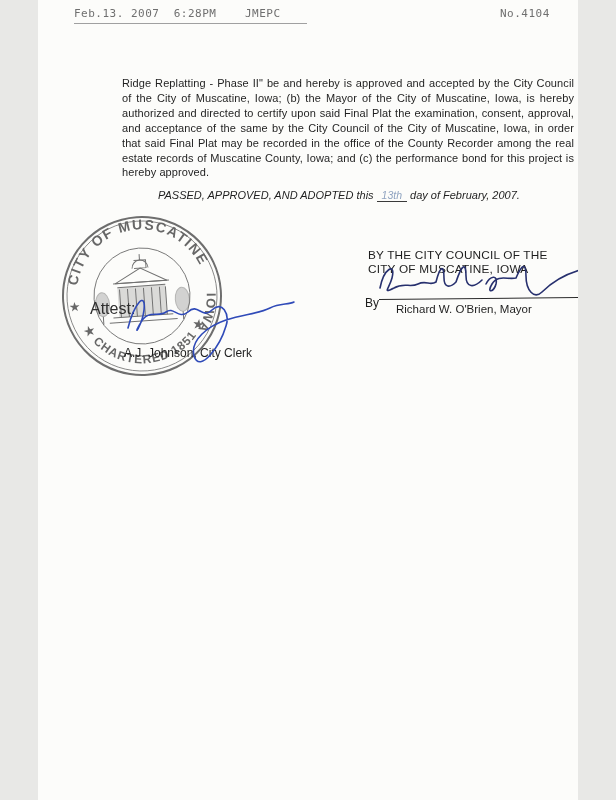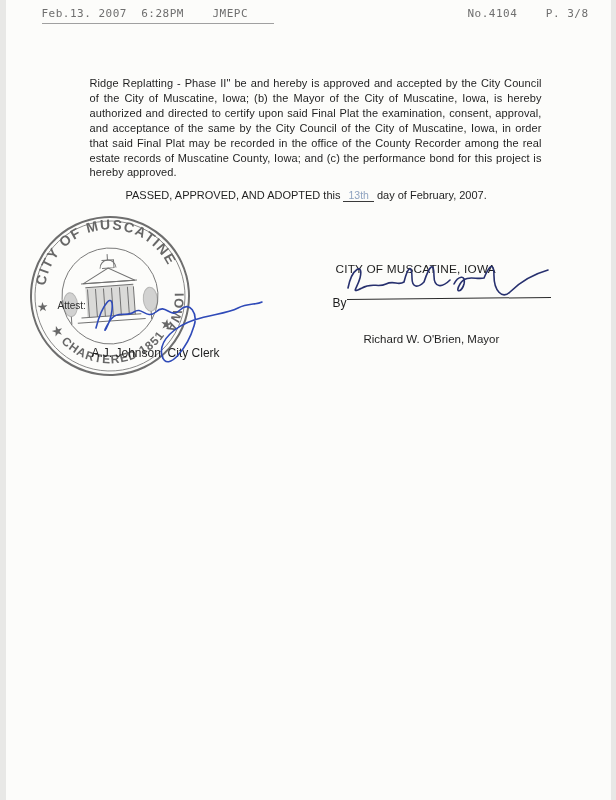--- a/index.html
+++ b/index.html
@@ -1,46 +1,46 @@
 <!DOCTYPE html>
 <html><head>
 <meta charset="utf-8">
 <style>
   html,body { margin:0; padding:0; background:#e8e8e6; }
   .page {
-    position:relative; width:605px; height:800px; margin:0 auto;
+    position:relative; width:540px; height:800px; margin:0 auto;
     background:#fcfcfa; overflow:hidden;
     font-family:"Liberation Sans", sans-serif; color:#222;
   }
   
   .fax { position:absolute; top:7px; font-family:"DejaVu Sans Mono", monospace;
          font-size:11px; color:#6f6f6f; letter-spacing:.5px; white-space:pre; }
   .fax-left  { left:36px; border-bottom:1px solid #a0a0a0; padding:0 26px 3px 0; }
   .fax-right { left:462px; }
   
   .paragraph { position:absolute; left:84px; top:76px; width:452px;
                font-size:11px; line-height:14.9px; text-align:justify;
                color:#1f1f1f; letter-spacing:.1px; }
-  .adoption { position:absolute; left:120px; top:189px; font-size:11px; color:#1f1f1f; }
+  .adoption { position:absolute; left:120px; top:189px; font-size:11px; color:#1f1f1f;font-style:italic; }
   .adoption-date { color:#8fa3c0; border-bottom:1px solid #3a3a3a;
                    padding:0 5px; margin:0 3px; font-size:10.5px; }
   
   .seal { position:absolute; left:18px; top:210px; opacity:.85; transform:rotate(-4deg); }
   .seal text { font-family:"Liberation Sans", sans-serif; font-weight:bold; fill:#4e4e4e; }
   
-  .attest { position:absolute; left:52px; top:300px; font-size:10px; color:#2e2e2e; z-index:3; }
+  .attest { position:absolute; left:52px; top:300px; font-size:16px; color:#2e2e2e; z-index:3; }
   .clerk-name { position:absolute; left:86px; top:346px; font-size:12px; color:#1f1f1f; z-index:2; }
   .clerk-sig { position:absolute; left:70px; top:262px; z-index:4; }
   
   .council-1 { position:absolute; left:330px; top:248px; font-size:11.8px; letter-spacing:.2px; color:#1d1d1d; }
   .council-2 { position:absolute; left:330px; top:262px; font-size:11.8px; letter-spacing:.2px; color:#1d1d1d; }
   .by-label  { position:absolute; left:327px; top:296px; font-size:12px; color:#1d1d1d; }
   .sig-line  { position:absolute; left:341px; top:298px; width:204px; height:0;
                border-top:1.2px solid #2a2a2a; transform:rotate(-.6deg); }
-  .mayor-name{ position:absolute; left:358px; top:303px; font-size:11.5px; color:#1f1f1f;margin-top:30px; }
+  .mayor-name{ position:absolute; left:358px; top:303px; font-size:11.5px; color:#1f1f1f; }
   .mayor-sig { position:absolute; left:336px; top:254px; z-index:4; }
 </style>
 </head>
 <body>
 
 <div class="page">
 
   <div class="fax fax-left">Feb.13. 2007  6:28PM    JMEPC</div>
   <div class="fax fax-right">No.4104    P. 3/8</div>
 
@@ -94,20 +94,21 @@
   <svg class="clerk-sig" width="210" height="125" viewBox="0 0 210 125">
     <path fill="none" stroke="#2f4ab8" stroke-width="1.6" stroke-linecap="round" d="M 20,66 C 26,42 38,28 36,48 C 34,64 24,76 32,62
              C 40,46 50,56 58,50 C 66,44 70,58 80,50
              C 90,40 94,58 104,48 C 114,38 122,52 118,64
              C 112,84 92,112 86,94 C 82,78 100,64 118,58
              C 136,52 150,52 162,46 C 172,41 180,43 186,40"></path>
   </svg>
 
   <div class="clerk-name">A.J. Johnson, City Clerk</div>
 
+  <div class="council-1">BY THE CITY COUNCIL OF THE</div>
   <div class="council-2">CITY OF MUSCATINE, IOWA</div>
   <div class="by-label">By</div>
 
   <svg class="mayor-sig" width="215" height="52" viewBox="0 0 215 52">
     <path fill="none" stroke="#27306e" stroke-width="1.6" stroke-linecap="round" d="M 6,34 C 10,14 22,8 18,24 C 15,35 8,40 20,34
              C 30,28 36,34 44,30 C 52,26 56,32 62,28
              C 66,12 70,10 70,24 C 70,34 76,34 82,28
              C 88,10 92,8 92,22 C 92,34 100,34 108,26
              M 112,30 C 116,22 124,20 122,30 C 120,38 112,40 118,30
              C 124,20 134,26 142,24 C 148,10 152,8 152,22

